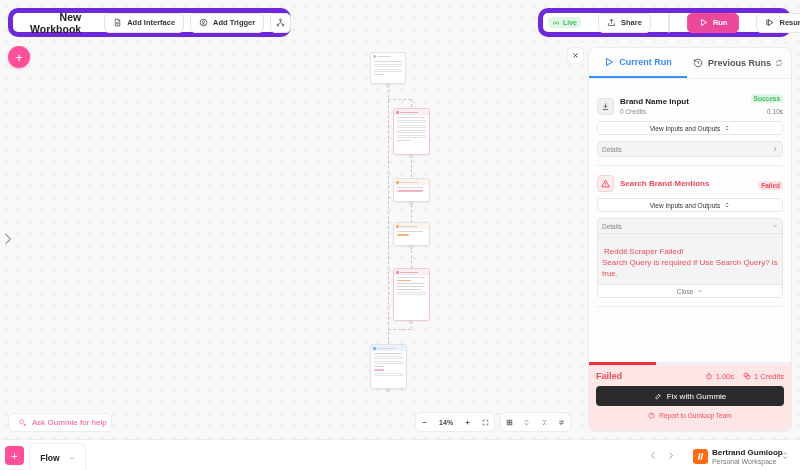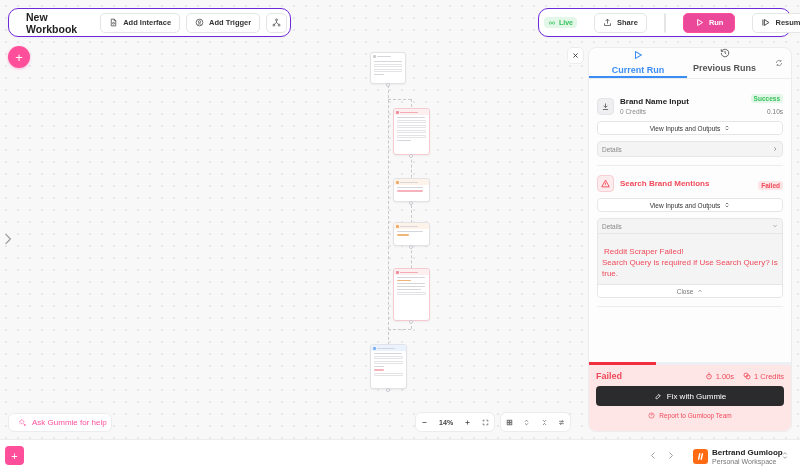--- a/index.html
+++ b/index.html
@@ -7,23 +7,24 @@
   body {
     font-family: "Liberation Sans", sans-serif;
     background-color: #f8f8f9;
     background-image: radial-gradient(#e6e6e8 0.8px, transparent 0.8px);
     background-size: 12px 12px;
     position: relative;
     color: #222;
   }
   .card {
     background: #fff;
-    border: 1px solid #6d28d9;
+    border: 5px solid #6d28d9;
     border-radius: 10px;
     box-shadow: 0 1px 2px rgba(0,0,0,0.03);
+    text-align: right;
   }
   .btn {
     display: inline-flex; align-items: center; gap: 5px;
     height: 20px; padding: 0 8px;
     font-size: 7.5px; font-weight: 600; color: #333;
     background: #fff; border: 1px solid #e5e5e8; border-radius: 5px;
     cursor: pointer; white-space: nowrap;
   }
   .btn svg { width: 9px; height: 9px; }
 
@@ -82,21 +83,21 @@
   .connector { position: absolute; border-left: 1px dashed #c8c8cd; }
   .connector-h { position: absolute; border-top: 1px dashed #c8c8cd; }
   .dot { position: absolute; width: 4px; height: 4px; border-radius: 50%; background: #fff; border: 1px solid #c8c8cd; }
 
   
   #panel {
     position: absolute; left: 588px; top: 47px; width: 204px; height: 385px;
     background: #fdfdfd; border: 1px solid #ececef; border-radius: 8px; overflow: hidden;
   }
   #tabs { display: flex; height: 31px; border-bottom: 1px solid #ececef; position: relative; }
-  .tab { display: flex; align-items: center; gap: 5px; font-size: 9px; font-weight: 600; cursor: pointer; flex-direction: column; }
+  .tab { display: flex; align-items: center; gap: 5px; font-size: 9px; font-weight: 600; cursor: pointer; }
   #tab-current { width: 98px; justify-content: center; color: #3a8df5; border-bottom: 2px solid #3a8df5; }
   #tab-previous { padding-left: 6px; color: #555; }
   #tab-previous svg, #tab-current svg { width: 10px; height: 10px; }
   #refresh-icon { position: absolute; right: 8px; top: 11px; width: 8px; height: 8px; }
 
   .step { padding: 8px 8px 0 8px; }
   .step-head { display: flex; align-items: flex-end; gap: 6px; }
   .step-icon { width: 17px; height: 17px; border-radius: 4px; display: flex; align-items: center; justify-content: center; }
   .step-icon svg { width: 9px; height: 9px; }
   .step-title { font-size: 8px; font-weight: 600; color: #222; }
@@ -517,20 +518,26 @@
   <svg viewBox="0 0 24 24" fill="none" stroke="#555" stroke-width="2.5">
       <path d="M7 4l5 5 5-5M7 20l5-5 5 5"></path>
     </svg>
   <svg viewBox="0 0 24 24" fill="none" stroke="#555" stroke-width="2.5">
       <path d="M4 8h14M14 4l4 4-4 4M20 16H6M10 12l-4 4 4 4"></path>
     </svg>
 </div>
 
 <div id="bottombar">
   <div id="add-btn">+</div>
+  <div id="flow-tab">
+    <span>Flow</span>
+    <svg viewBox="0 0 24 24" fill="none" stroke="#888" stroke-width="3">
+        <path d="M6 9l6 6 6-6"></path>
+      </svg>
+  </div>
   <div id="nav-arrows">
     <svg viewBox="0 0 10 14" fill="none" stroke="#888" stroke-width="1.6">
         <path d="M8 1L2 7l6 6"></path>
       </svg>
     <svg viewBox="0 0 10 14" fill="none" stroke="#888" stroke-width="1.6">
         <path d="M2 1l6 6-6 6"></path>
       </svg>
   </div>
   <div id="user-avatar">
     <svg viewBox="0 0 24 24" fill="none" stroke="#fff" stroke-width="4" stroke-linecap="round">

